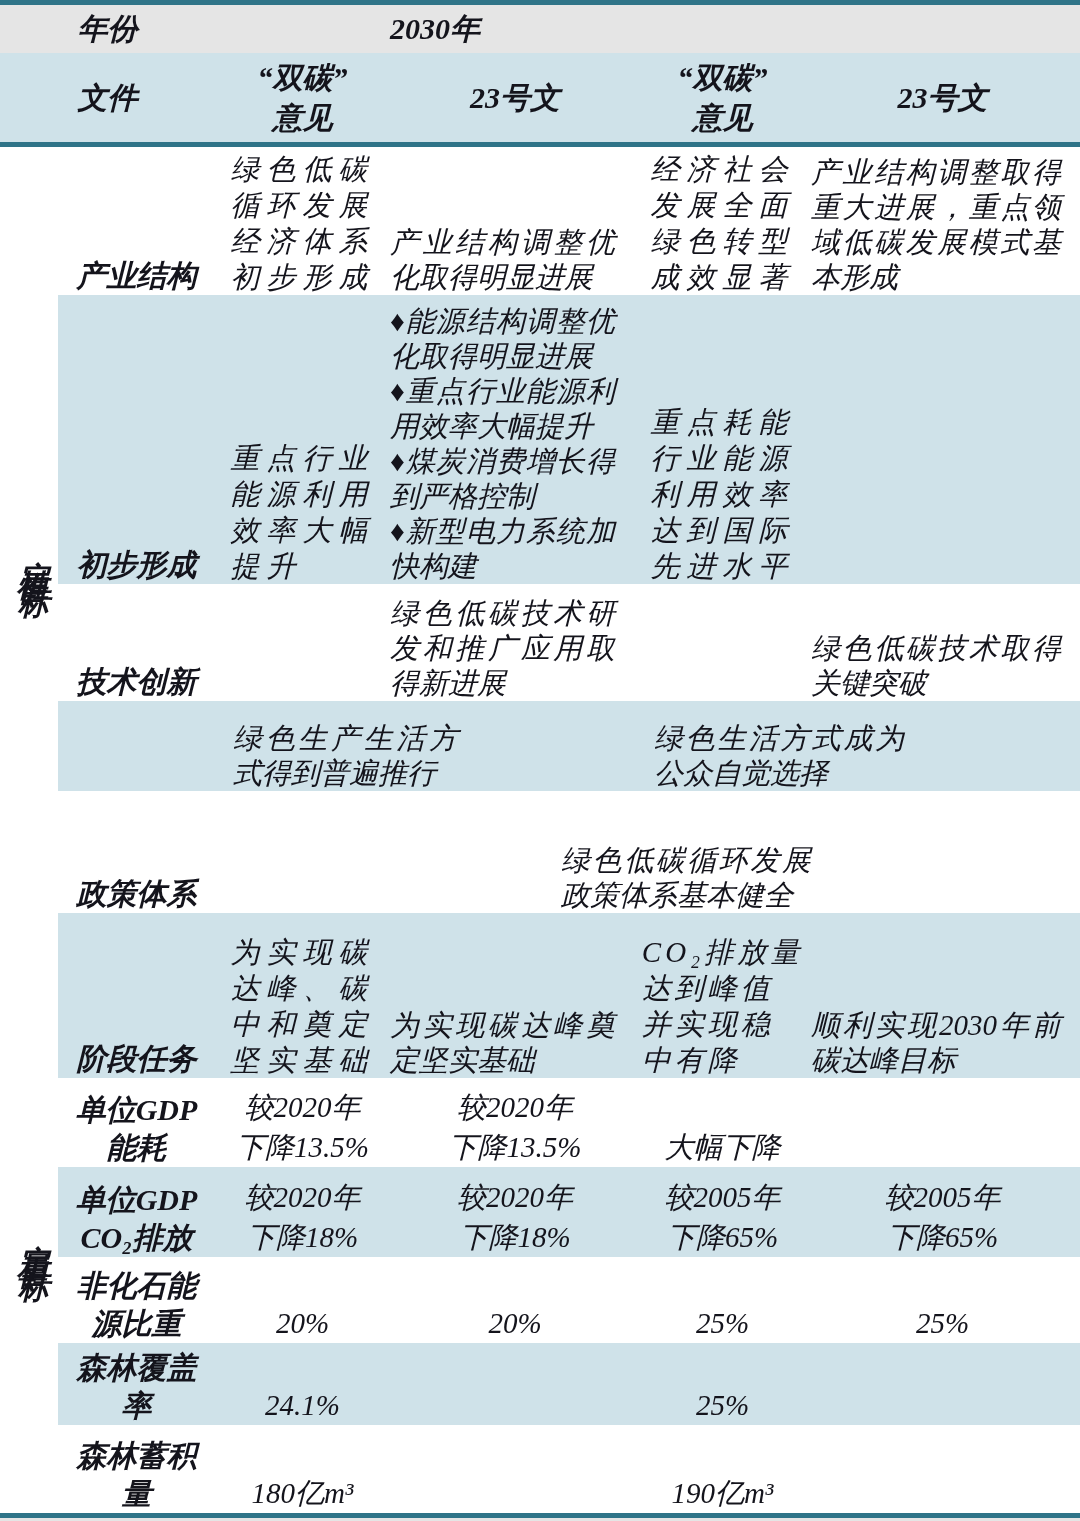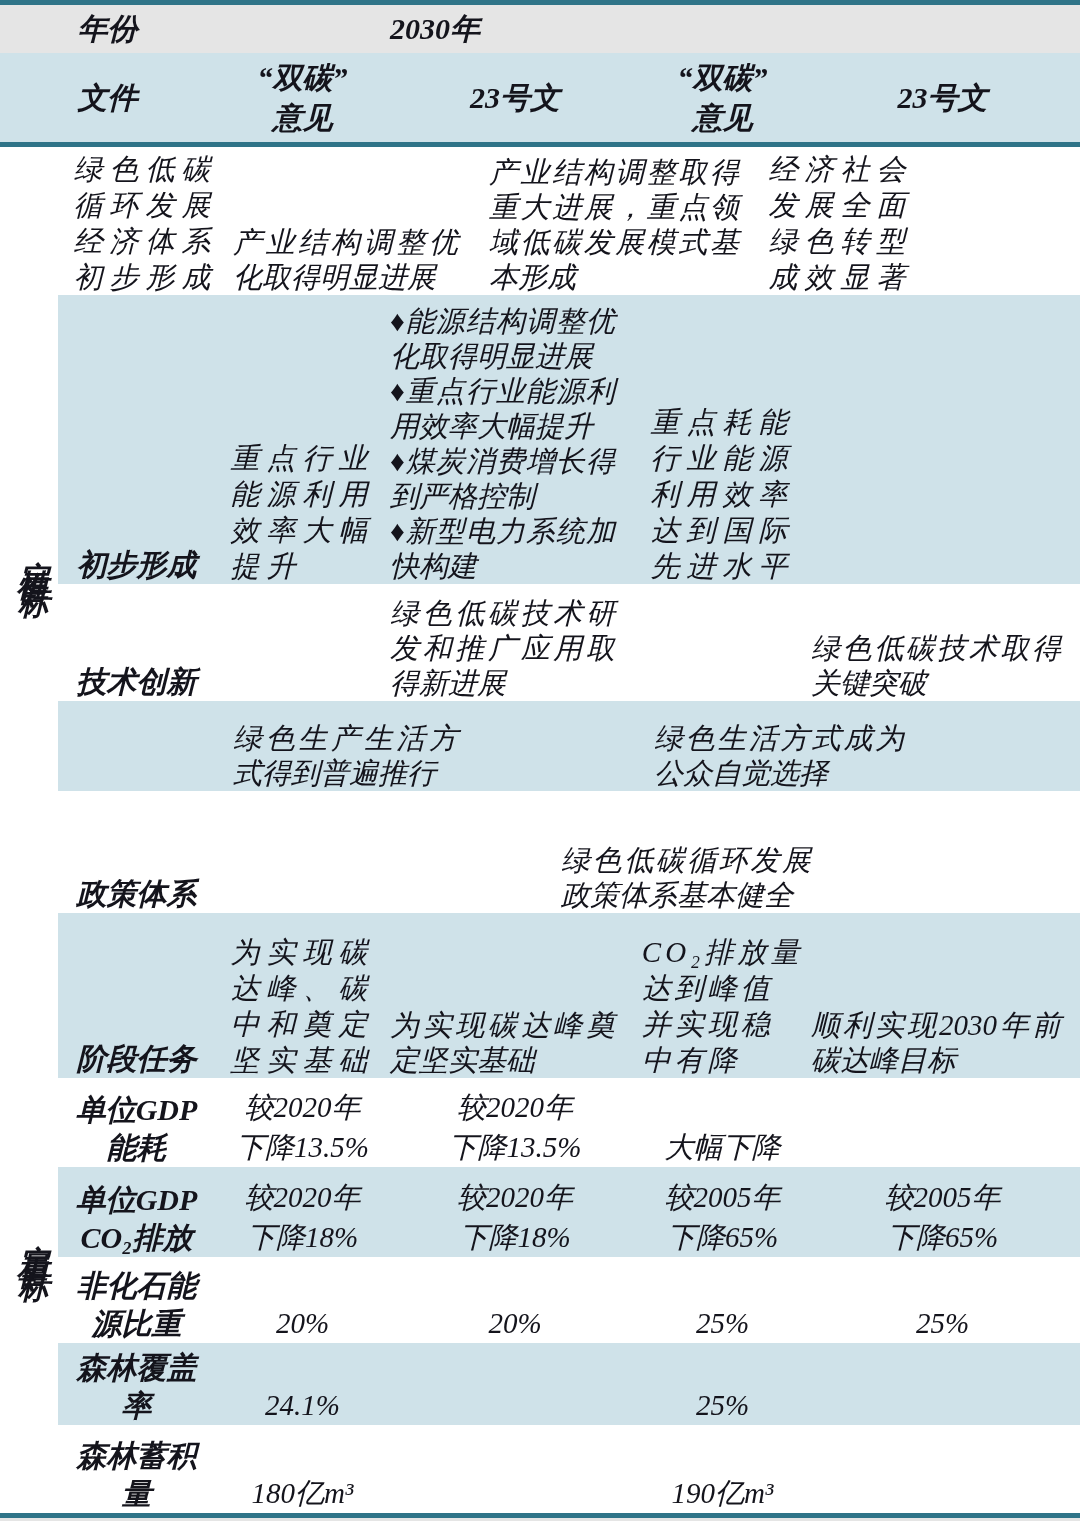--- a/index.html
+++ b/index.html
@@ -69,37 +69,38 @@
     <div class="hcell w165 pre">“双碳”
 意见</div>
     <div class="hcell w275 pre">23号文</div>
   </div>
 
   <div class="rule"></div>
 
   <div class="trow h148">
     <div class="gspace"></div>
     <div class="rinner">
+      <div class="cell clabel">产业结构</div>
       <div class="cell c2">
           <div class="blk">绿色低碳
 循环发展
 经济体系
 初步形成</div>
         </div>
       <div class="cell c3">
           <div class="par">产业结构调整优化取得明显进展</div>
         </div>
-      <div class="cell c5">
-          <div class="par">产业结构调整取得重大进展，重点领域低碳发展模式基本形成</div>
-        </div>
       <div class="cell c4">
           <div class="blk">经济社会
 发展全面
 绿色转型
 成效显著</div>
+        </div>
+      <div class="cell c5">
+          <div class="par">产业结构调整取得重大进展，重点领域低碳发展模式基本形成</div>
         </div>
     </div>
   </div>
 
   <div class="trow h289 striped">
     <div class="gspace"></div>
     <div class="rinner">
       <div class="cell clabel">初步形成</div>
       <div class="cell c2">
           <div class="blk">重点行业

